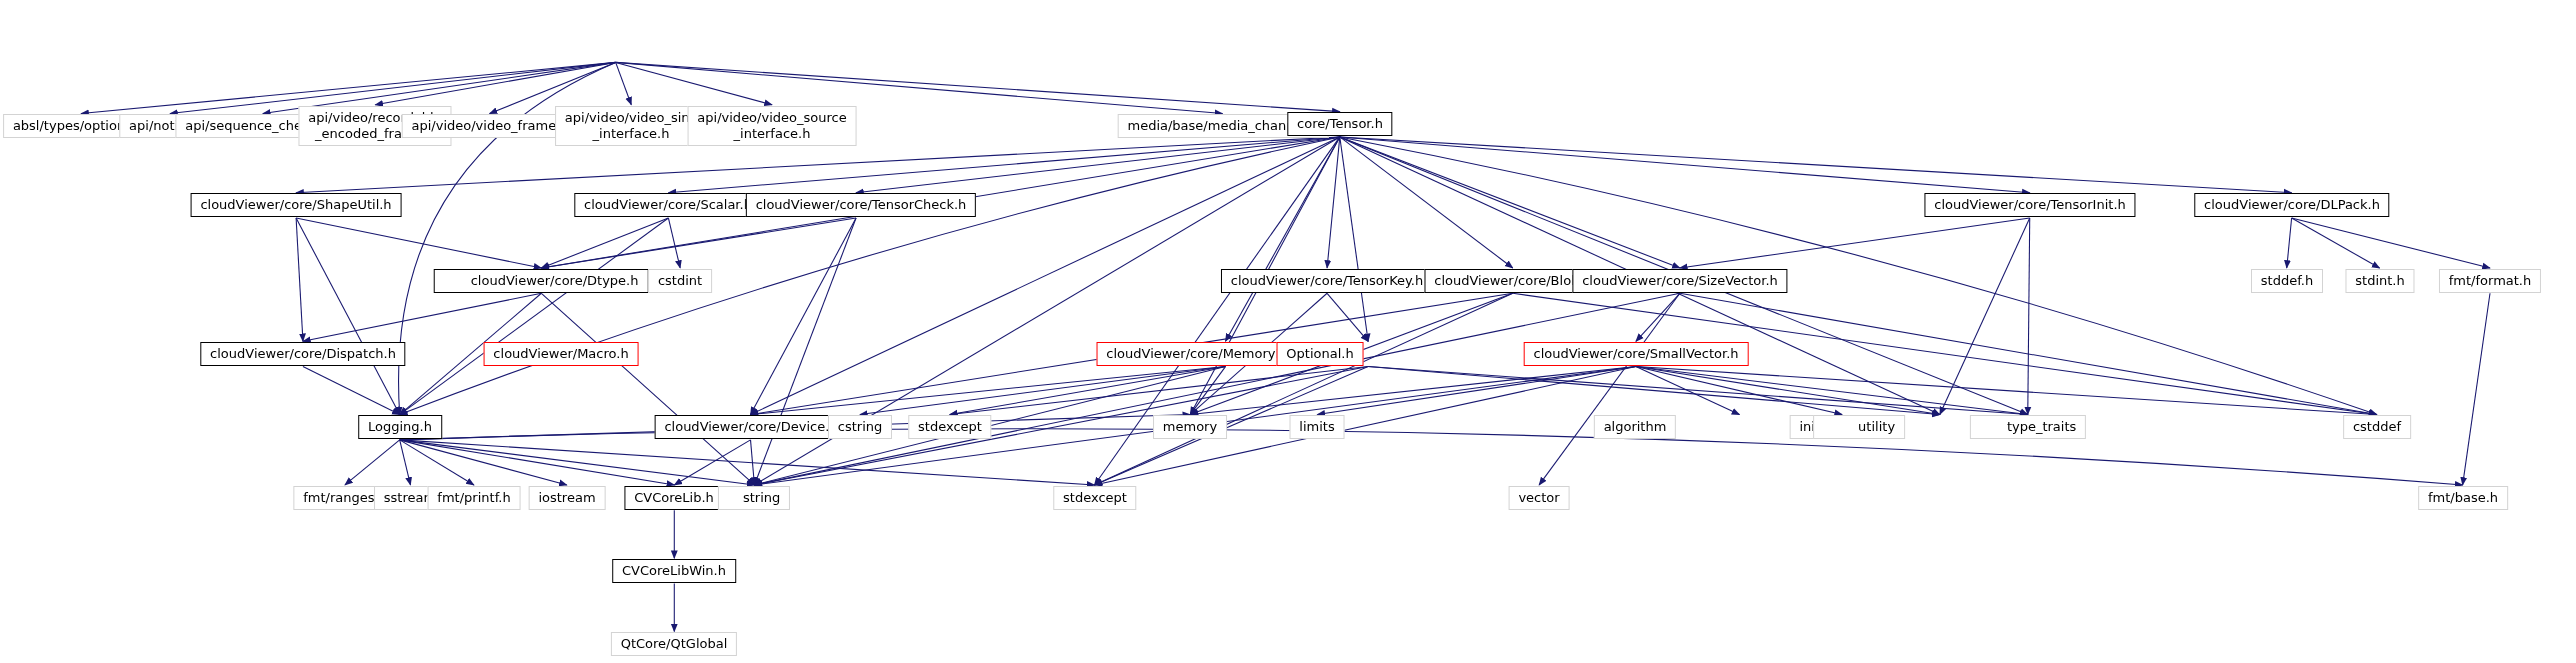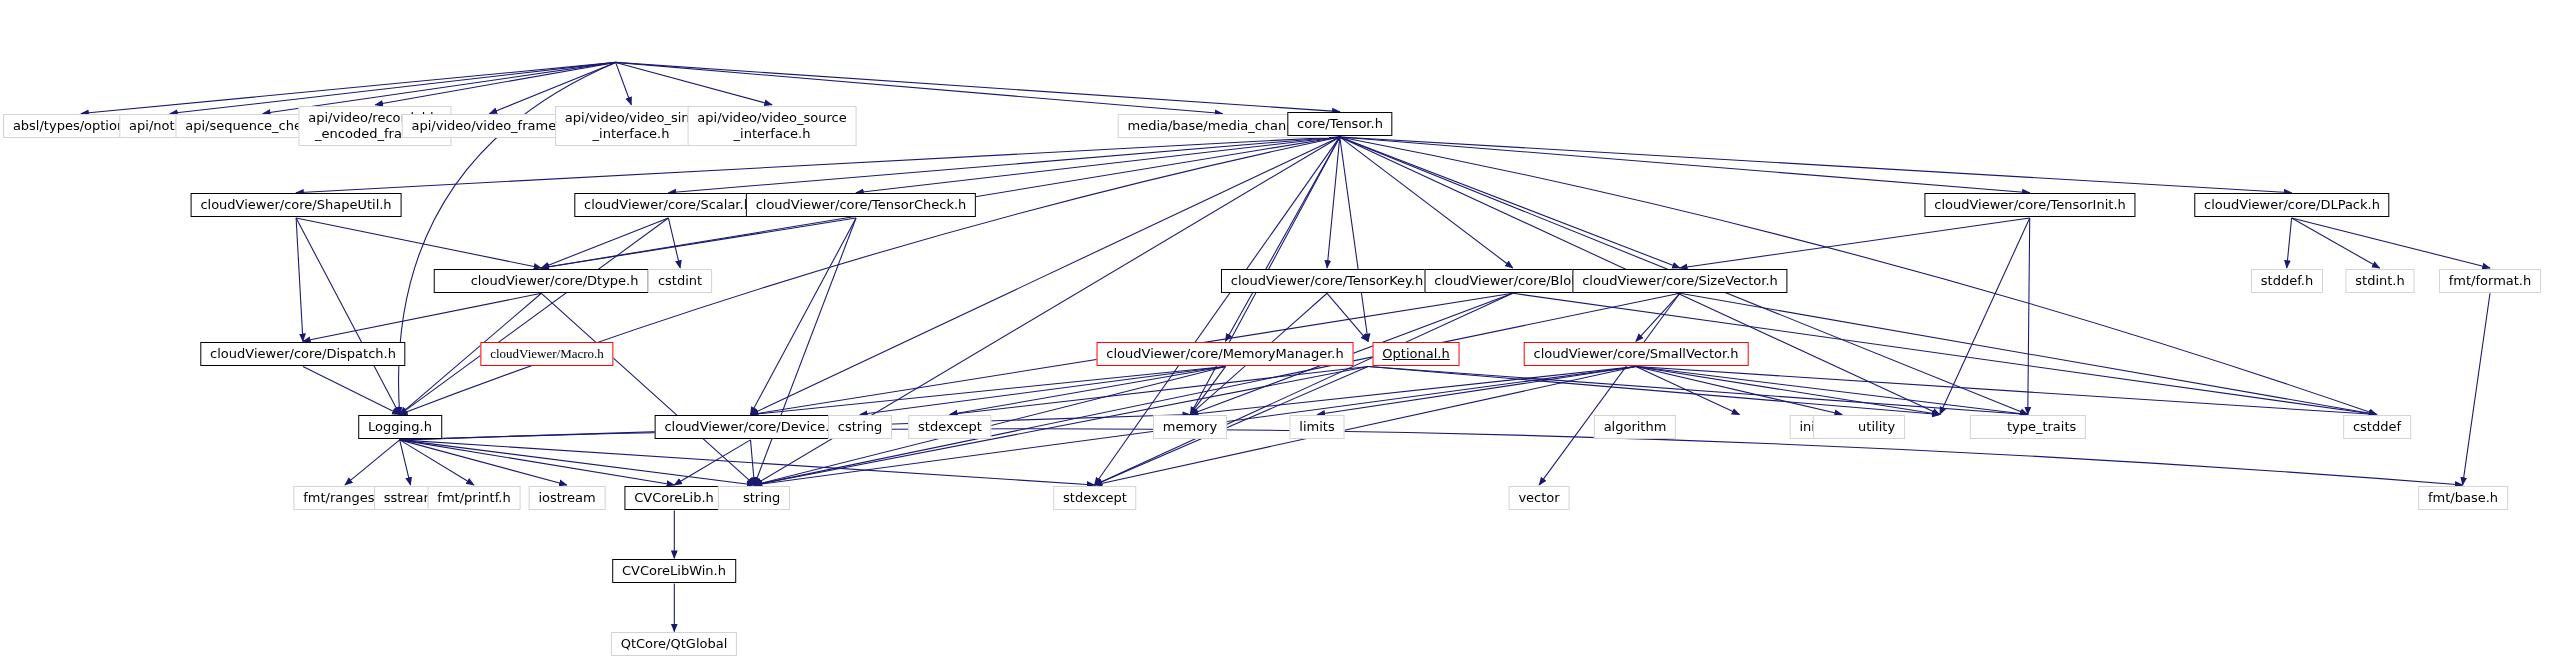--- a/index.html
+++ b/index.html
@@ -160,23 +160,23 @@
   <div class="node kind-linked" style="left:541px;top:269px;padding-left:36px;">cloudViewer/core/Dtype.h</div>
   <div class="node" style="left:680px;top:269px;">cstdint</div>
   <div class="node kind-linked" style="left:1327px;top:269px;">cloudViewer/core/TensorKey.h</div>
   <div class="node kind-linked" style="left:1513px;top:269px;">cloudViewer/core/Blob.h</div>
   <div class="node kind-linked" style="left:1680px;top:269px;">cloudViewer/core/SizeVector.h</div>
   <div class="node" style="left:2287px;top:269px;">stddef.h</div>
   <div class="node" style="left:2380px;top:269px;">stdint.h</div>
   <div class="node" style="left:2490px;top:269px;">fmt/format.h</div>
 
   <div class="node kind-linked" style="left:303px;top:342px;">cloudViewer/core/Dispatch.h</div>
-  <div class="node kind-truncated" style="left:547px;top:342px;font-family:Liberation Serif, serif;">cloudViewer/Macro.h</div>
+  <div class="node kind-truncated" style="left:561px;top:342px;">cloudViewer/Macro.h</div>
   <div class="node kind-truncated" style="left:1225px;top:342px;">cloudViewer/core/MemoryManager.h</div>
-  <div class="node kind-truncated" style="left:1416px;top:342px;text-decoration:underline;">Optional.h</div>
+  <div class="node kind-truncated" style="left:1320px;top:342px;">Optional.h</div>
   <div class="node kind-truncated" style="left:1636px;top:342px;">cloudViewer/core/SmallVector.h</div>
 
   <div class="node kind-linked" style="left:400px;top:415px;">Logging.h</div>
   <div class="node kind-linked" style="left:751px;top:415px;">cloudViewer/core/Device.h</div>
   <div class="node" style="left:860px;top:415px;">cstring</div>
   <div class="node" style="left:950px;top:415px;">stdexcept</div>
   <div class="node" style="left:1190px;top:415px;">memory</div>
   <div class="node" style="left:1317px;top:415px;">limits</div>
   <div class="node" style="left:1635px;top:415px;">algorithm</div>
   <div class="node" style="left:1842px;top:415px;">initializer_list</div>

